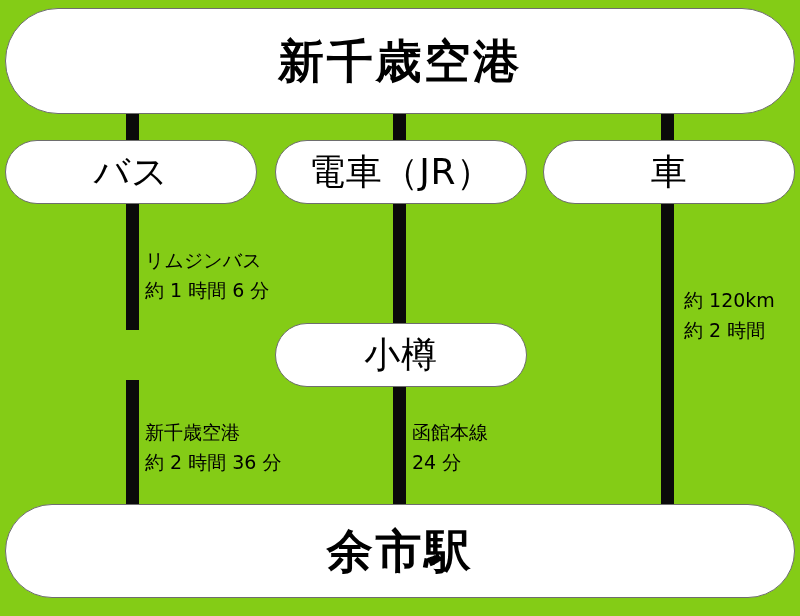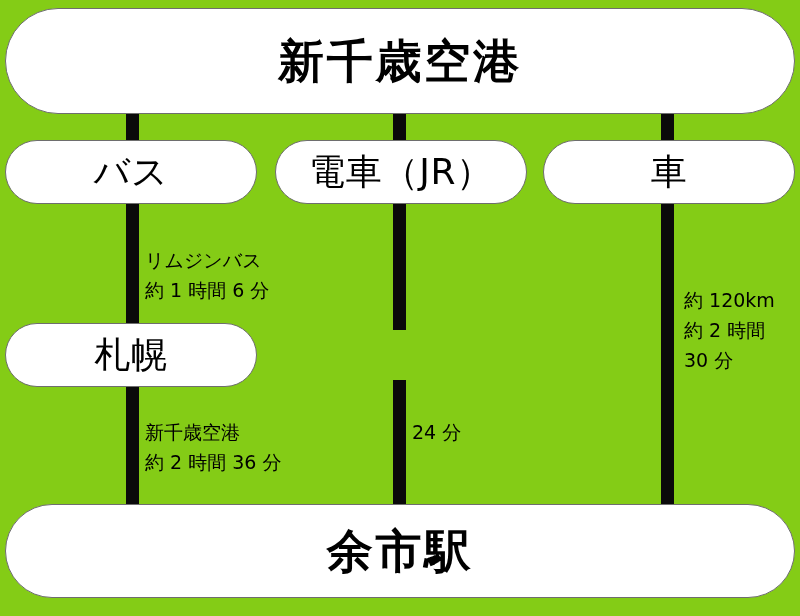--- a/index.html
+++ b/index.html
@@ -130,42 +130,42 @@
   <div class="node node-mid col-left" id="node-bus">
     <span class="node-label">バス</span>
   </div>
   <div class="node node-mid col-mid" id="node-train">
     <span class="node-label">電車（JR）</span>
   </div>
   <div class="node node-mid col-right" id="node-car">
     <span class="node-label">車</span>
   </div>
 
-  <div class="node node-mid col-left" id="node-sapporo">
-    <span class="node-label">札幌</span>
+  <div class="node node-mid col-mid" id="node-otaru">
+    <span class="node-label">小樽</span>
   </div>
 
   <div class="node node-terminal" id="node-yoichi">
     <span class="node-label">余市駅</span>
   </div>
 
   <div class="edge-label" id="label-limousine">
     <span class="ln">リムジンバス</span>
     <span class="ln">約 1 時間 6 分</span>
   </div>
 
 
   <div class="edge-label" id="label-car">
     <span class="ln">約 120km</span>
     <span class="ln">約 2 時間</span>
-    <span class="ln">30 分</span>
   </div>
 
   <div class="edge-label" id="label-localbus">
     <span class="ln">新千歳空港</span>
     <span class="ln">約 2 時間 36 分</span>
   </div>
 
   <div class="edge-label" id="label-hakodate">
+    <span class="ln">函館本線</span>
     <span class="ln">24 分</span>
   </div>
 
 </div>
 
 </body></html>

